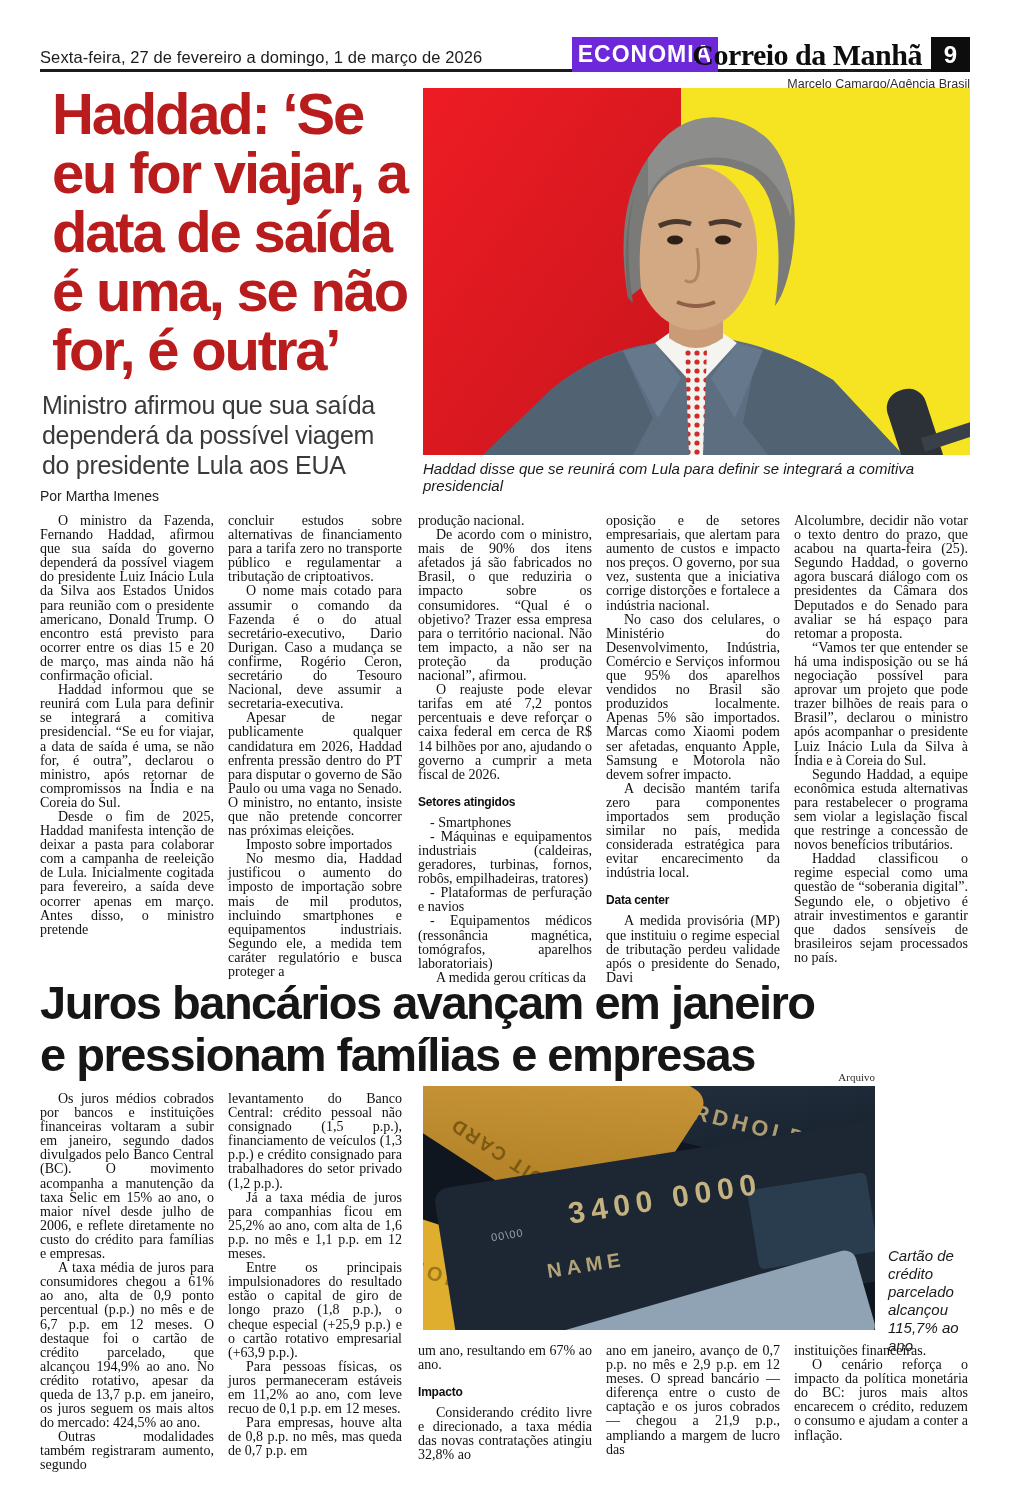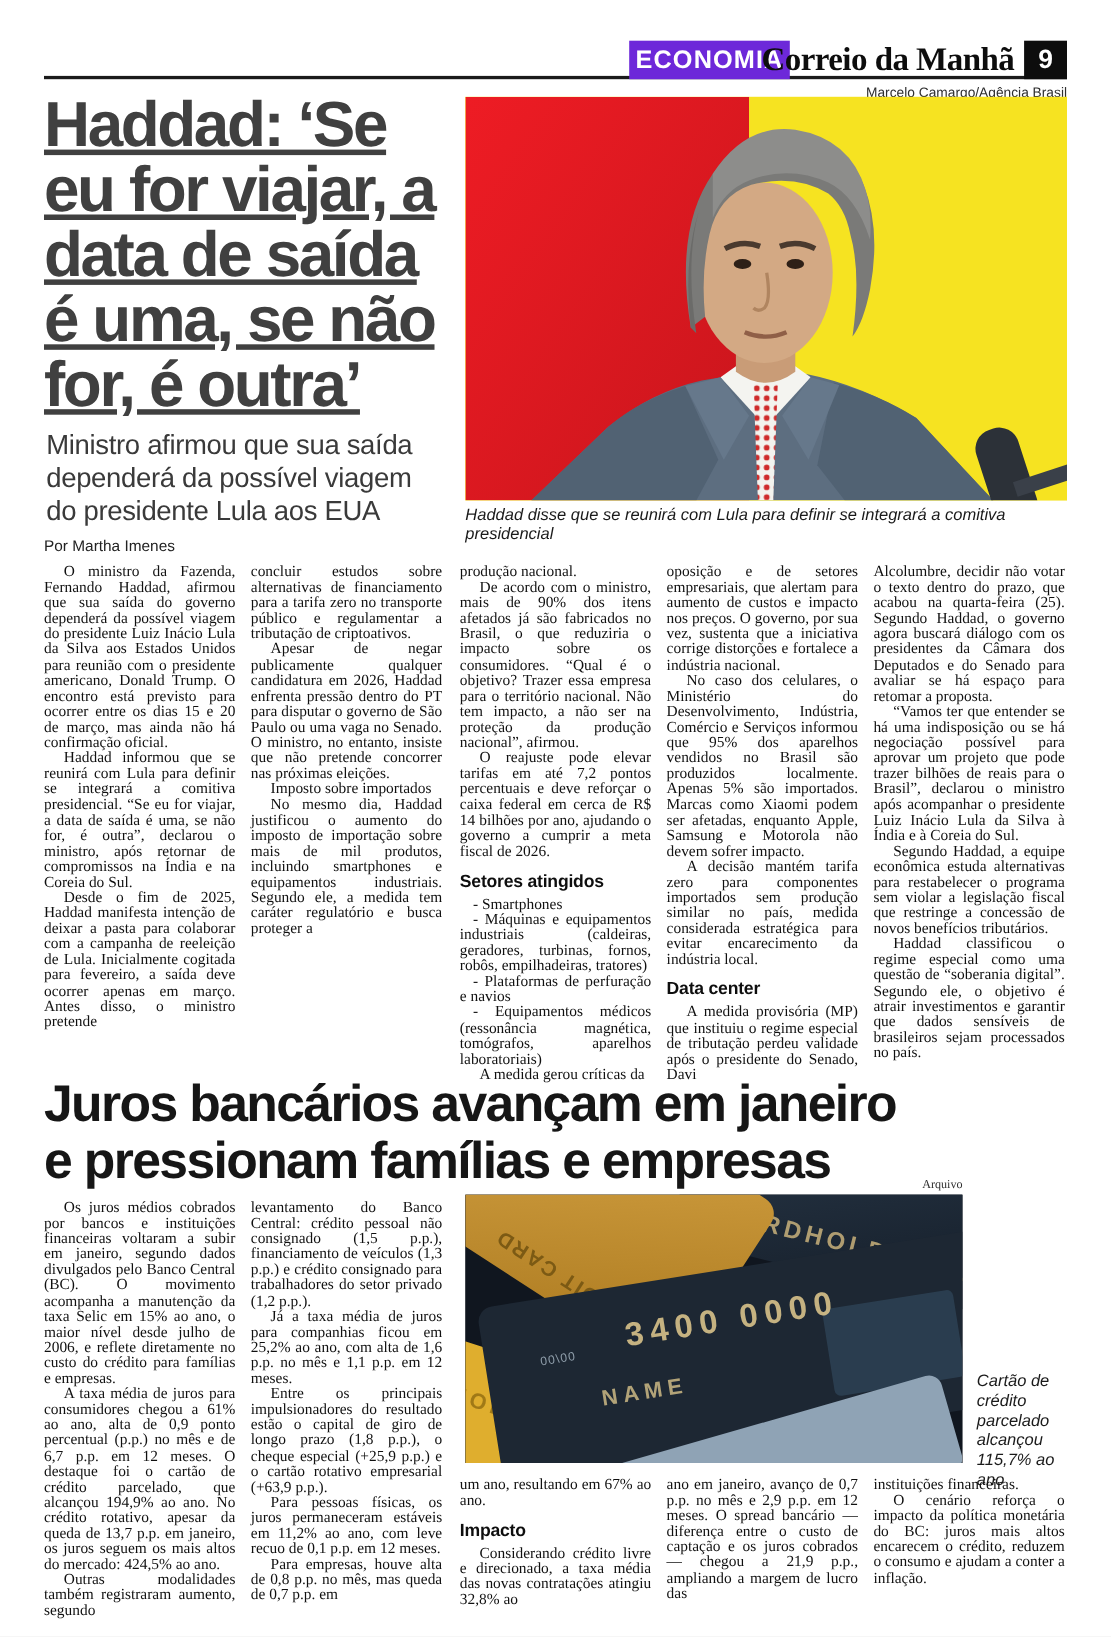--- a/index.html
+++ b/index.html
@@ -19,53 +19,54 @@
   .masthead{
     position:absolute;right:88px;top:38px;font-family:"Liberation Serif",serif;
     font-weight:700;font-size:30px;color:#0d0d0d;letter-spacing:-.5px;
   }
   .pagenum{
     position:absolute;left:931px;top:37px;width:39px;height:35px;background:#0d0d0d;color:#fff;
     display:flex;align-items:center;justify-content:center;font-size:24px;font-weight:700;
   }
   .credit1{position:absolute;left:40px;top:77px;width:930px;text-align:right;font-size:12.5px;color:#2e2e2e;}
   
-  .headline1{position:absolute;left:40px;top:84px;width:385px;color:#404040;text-decoration:underline;}
+  .headline1{position:absolute;left:52px;top:84px;width:385px;color:#b91c1c;}
   .headline1 div{font-size:58px;line-height:59px;font-weight:700;letter-spacing:-2.2px;white-space:nowrap;}
   .subhead1{position:absolute;left:42px;top:390px;width:390px;color:#3a3a3a;}
   .subhead1 div{font-size:25px;line-height:30px;font-weight:400;letter-spacing:-.3px;}
   .photo1{position:absolute;left:423px;top:88px;width:547px;height:367px;overflow:hidden;background:#f5e120;}
   .caption1{position:absolute;left:423px;top:460px;width:547px;font-size:15px;font-style:italic;color:#1a1a1a;}
   .byline{position:absolute;left:40px;top:488px;font-size:14px;color:#222;}
   
   .col{position:absolute;width:174px;font-family:"Liberation Serif",serif;font-size:14px;line-height:14.1px;color:#101010;}
   .col p{margin:0;}
   .blk-p{text-indent:18px;text-align:justify;}
   .blk-pc{text-align:justify;}
   .blk-li{text-indent:12px;text-align:justify;}
-  .blk-h{font-family:"Liberation Sans",sans-serif;font-weight:700;font-size:16px;line-height:20px;
+  .blk-h{font-family:"Liberation Sans",sans-serif;font-weight:700;font-size:12px;line-height:20px;
          margin:10px 0 4px 0 !important;text-indent:0;letter-spacing:-.2px;color:#0e0e0e;}
   .c1{left:40px;}  .c2{left:228px;} .c3{left:418px;} .c4{left:606px;} .c5{left:794px;}
   .top1{top:514px;height:452px;}
   
   .headline2{position:absolute;left:40px;top:977px;width:930px;color:#161616;}
   .headline2 div{font-size:47px;line-height:52px;font-weight:700;letter-spacing:-1.5px;white-space:nowrap;}
   .credit2{position:absolute;left:423px;top:1071px;width:452px;text-align:right;font-size:11px;color:#2e2e2e;font-family:Liberation Serif, serif;}
   .photo2{position:absolute;left:423px;top:1086px;width:452px;height:244px;overflow:hidden;background:#141c26;}
   .caption2{position:absolute;left:888px;top:1247px;width:86px;font-size:15px;line-height:18px;font-style:italic;color:#1a1a1a;}
   .top2a{top:1092px;height:382px;}
   .top2b{top:1344px;height:130px;}
   
   .photo1 svg,.photo2 svg{display:block;}
 </style>
 </head>
 <body>
 
 <div class="page">
 
+  <div class="date">Sexta-feira, 27 de fevereiro a domingo, 1 de março de 2026</div>
   <div class="rule"></div>
   <div class="section-badge">ECONOMIA</div>
   <div class="masthead">Correio da Manhã</div>
   <div class="pagenum">9</div>
   <div class="credit1">Marcelo Camargo/Agência Brasil</div>
 
   <div class="headline1">
       <div>Haddad: ‘Se</div>
       <div>eu for viajar, a</div>
       <div>data de saída</div>
@@ -129,20 +130,21 @@
 
   <div class="byline">Por Martha Imenes</div>
 
   <div class="col c1 top1">
       <p class="blk-p">O ministro da Fazenda, Fernando Haddad, afirmou que sua saída do governo dependerá da possível viagem do presidente Luiz Inácio Lula da Silva aos Estados Unidos para reunião com o presidente americano, Donald Trump. O encontro está previsto para ocorrer entre os dias 15 e 20 de março, mas ainda não há confirmação oficial.</p>
       <p class="blk-p">Haddad informou que se reunirá com Lula para definir se integrará a comitiva presidencial. “Se eu for viajar, a data de saída é uma, se não for, é outra”, declarou o ministro, após retornar de compromissos na Índia e na Coreia do Sul.</p>
       <p class="blk-p">Desde o fim de 2025, Haddad manifesta intenção de deixar a pasta para colaborar com a campanha de reeleição de Lula. Inicialmente cogitada para fevereiro, a saída deve ocorrer apenas em março. Antes disso, o ministro pretende</p>
     </div>
   <div class="col c2 top1">
       <p class="blk-pc">concluir estudos sobre alternativas de financiamento para a tarifa zero no transporte público e regulamentar a tributação de criptoativos.</p>
+      <p class="blk-p">O nome mais cotado para assumir o comando da Fazenda é o do atual secretário-executivo, Dario Durigan. Caso a mudança se confirme, Rogério Ceron, secretário do Tesouro Nacional, deve assumir a secretaria-executiva.</p>
       <p class="blk-p">Apesar de negar publicamente qualquer candidatura em 2026, Haddad enfrenta pressão dentro do PT para disputar o governo de São Paulo ou uma vaga no Senado. O ministro, no entanto, insiste que não pretende concorrer nas próximas eleições.</p>
       <p class="blk-p">Imposto sobre importados</p>
       <p class="blk-p">No mesmo dia, Haddad justificou o aumento do imposto de importação sobre mais de mil produtos, incluindo smartphones e equipamentos industriais. Segundo ele, a medida tem caráter regulatório e busca proteger a</p>
     </div>
   <div class="col c3 top1">
       <p class="blk-pc">produção nacional.</p>
       <p class="blk-p">De acordo com o ministro, mais de 90% dos itens afetados já são fabricados no Brasil, o que reduziria o impacto sobre os consumidores. “Qual é o objetivo? Trazer essa empresa para o território nacional. Não tem impacto, a não ser na proteção da produção nacional”, afirmou.</p>
       <p class="blk-p">O reajuste pode elevar tarifas em até 7,2 pontos percentuais e deve reforçar o caixa federal em cerca de R$ 14 bilhões por ano, ajudando o governo a cumprir a meta fiscal de 2026.</p>
       <p class="blk-h">Setores atingidos</p>
       <p class="blk-li">- Smartphones</p>

